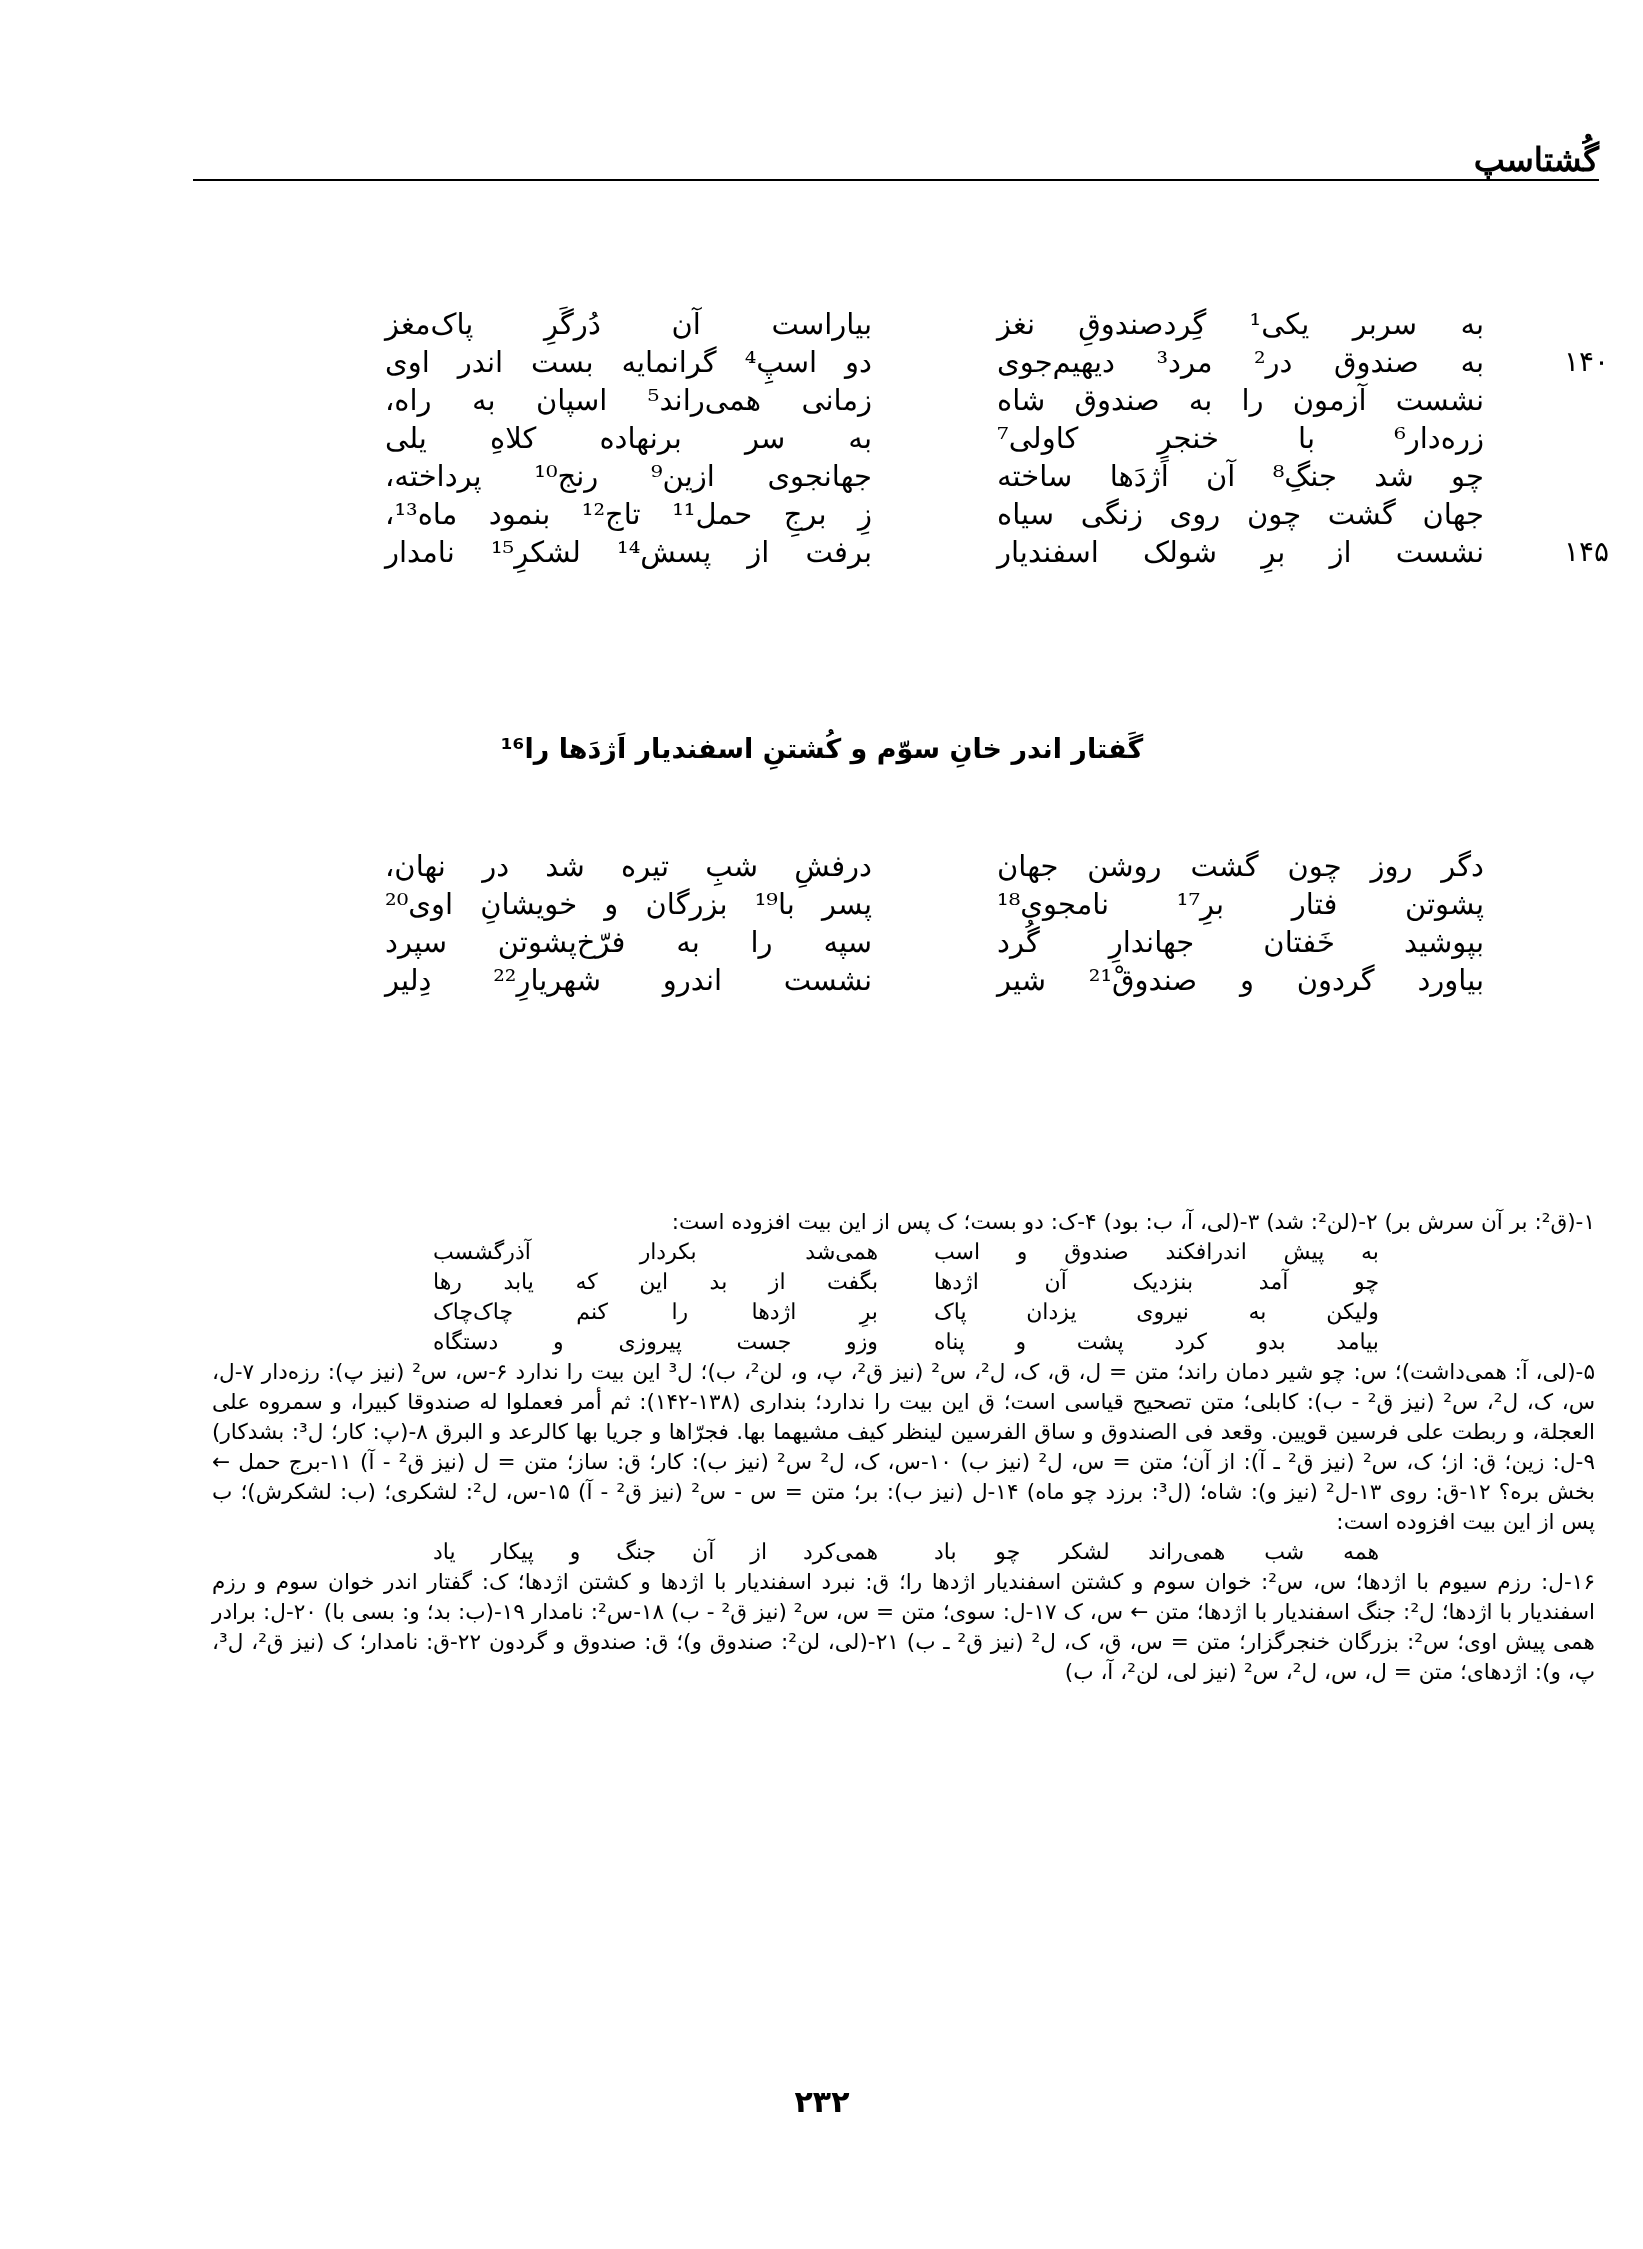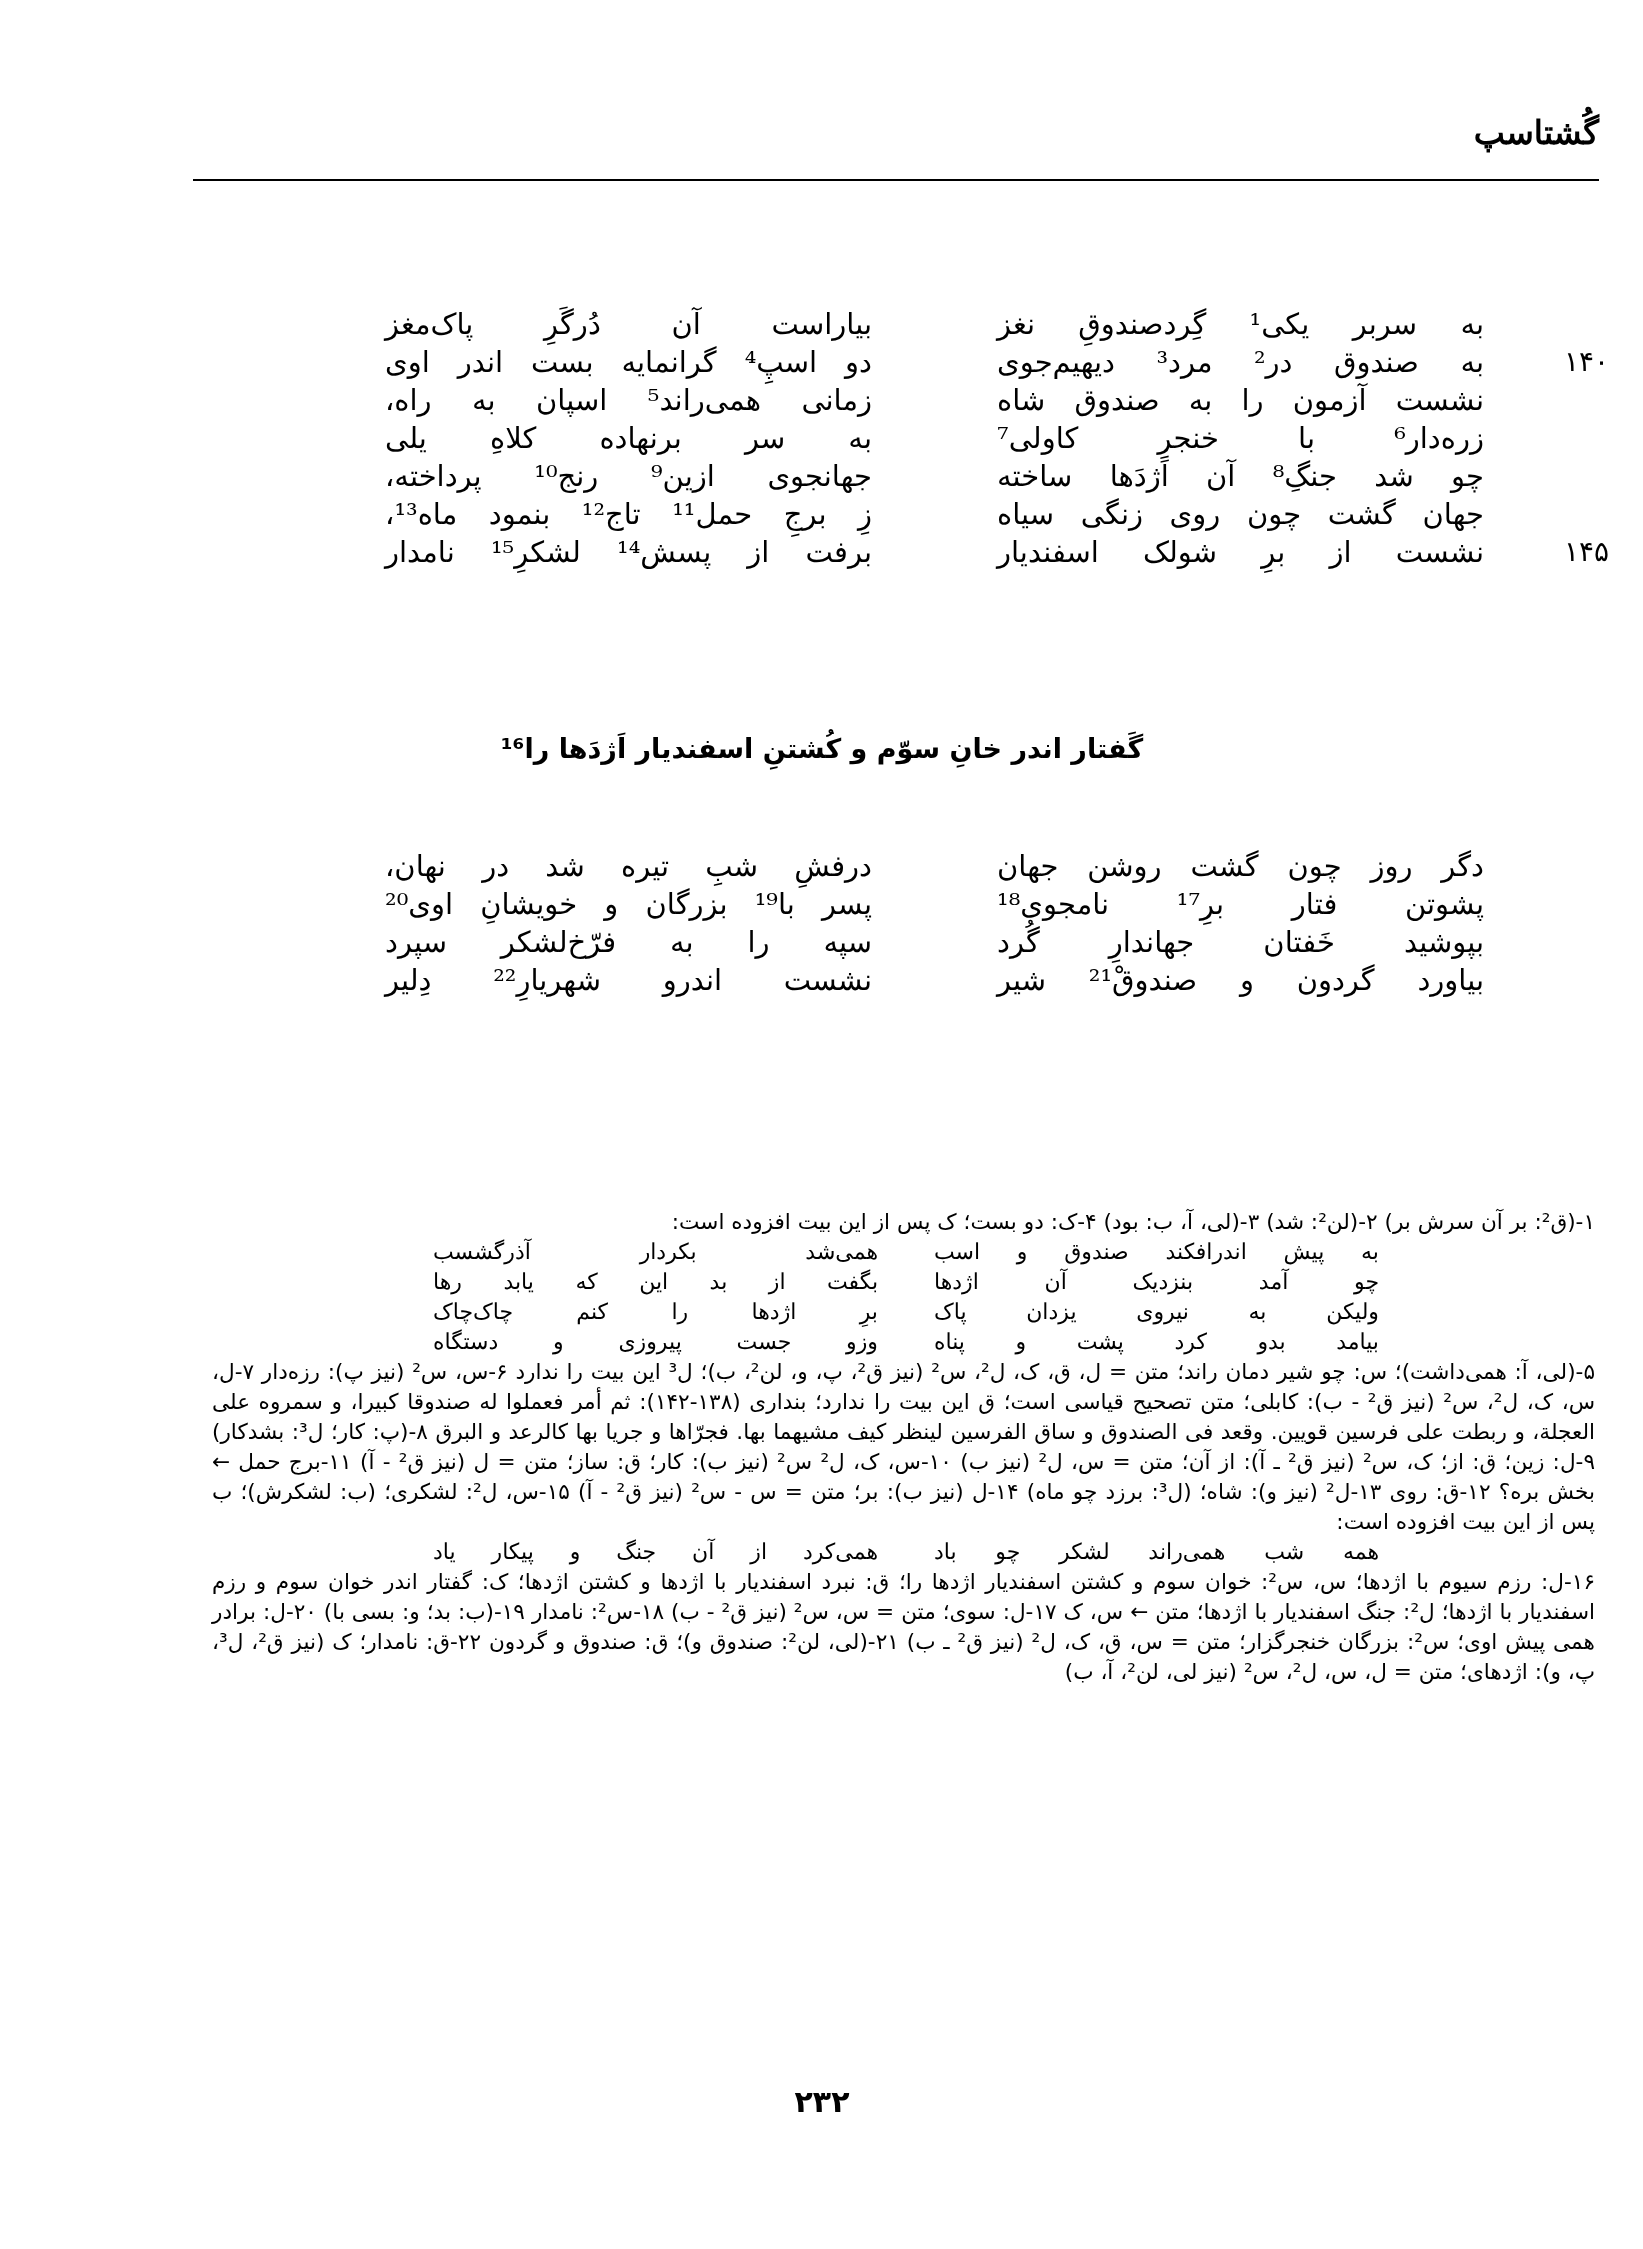--- a/index.html
+++ b/index.html
@@ -16,21 +16,21 @@
       font-family: "DejaVu Serif", "Liberation Serif", serif;
     }
     .page {
       position: absolute;
       inset: 0;
     }
     
     .running-head {
       position: absolute;
       right: 45px;
-      top: 112px;
+      top: 139px;
       font-family: Liberation Serif, serif;
       font-weight: bold;
       font-size: 33px;
       line-height: 42px;
     }
     .head-rule {
       position: absolute;
       left: 193px;
       right: 45px;
       top: 179px;
@@ -189,21 +189,21 @@
     <div class="verse-row">
       <span class="verse-no"></span>
       <span class="hemistich first">پشوتن فتار برِ¹⁷ نامجوی¹⁸</span>
       <span class="hemistich gap"></span>
       <span class="hemistich second">پسر با¹⁹ بزرگان و خویشانِ اوی²⁰</span>
     </div>
     <div class="verse-row">
       <span class="verse-no"></span>
       <span class="hemistich first">بپوشید خَفتان جهاندارِ گُرد</span>
       <span class="hemistich gap"></span>
-      <span class="hemistich second">سپه را به فرّخ‌لشکر سپرد</span>
+      <span class="hemistich second">سپه را به فرّخ‌پشوتن سپرد</span>
     </div>
     <div class="verse-row">
       <span class="verse-no"></span>
       <span class="hemistich first">بیاورد گردون و صندوقْ²¹ شیر</span>
       <span class="hemistich gap"></span>
       <span class="hemistich second">نشست اندرو شهریارِ²² دِلیر</span>
     </div>
   </div>
 
   <div class="footnotes">

